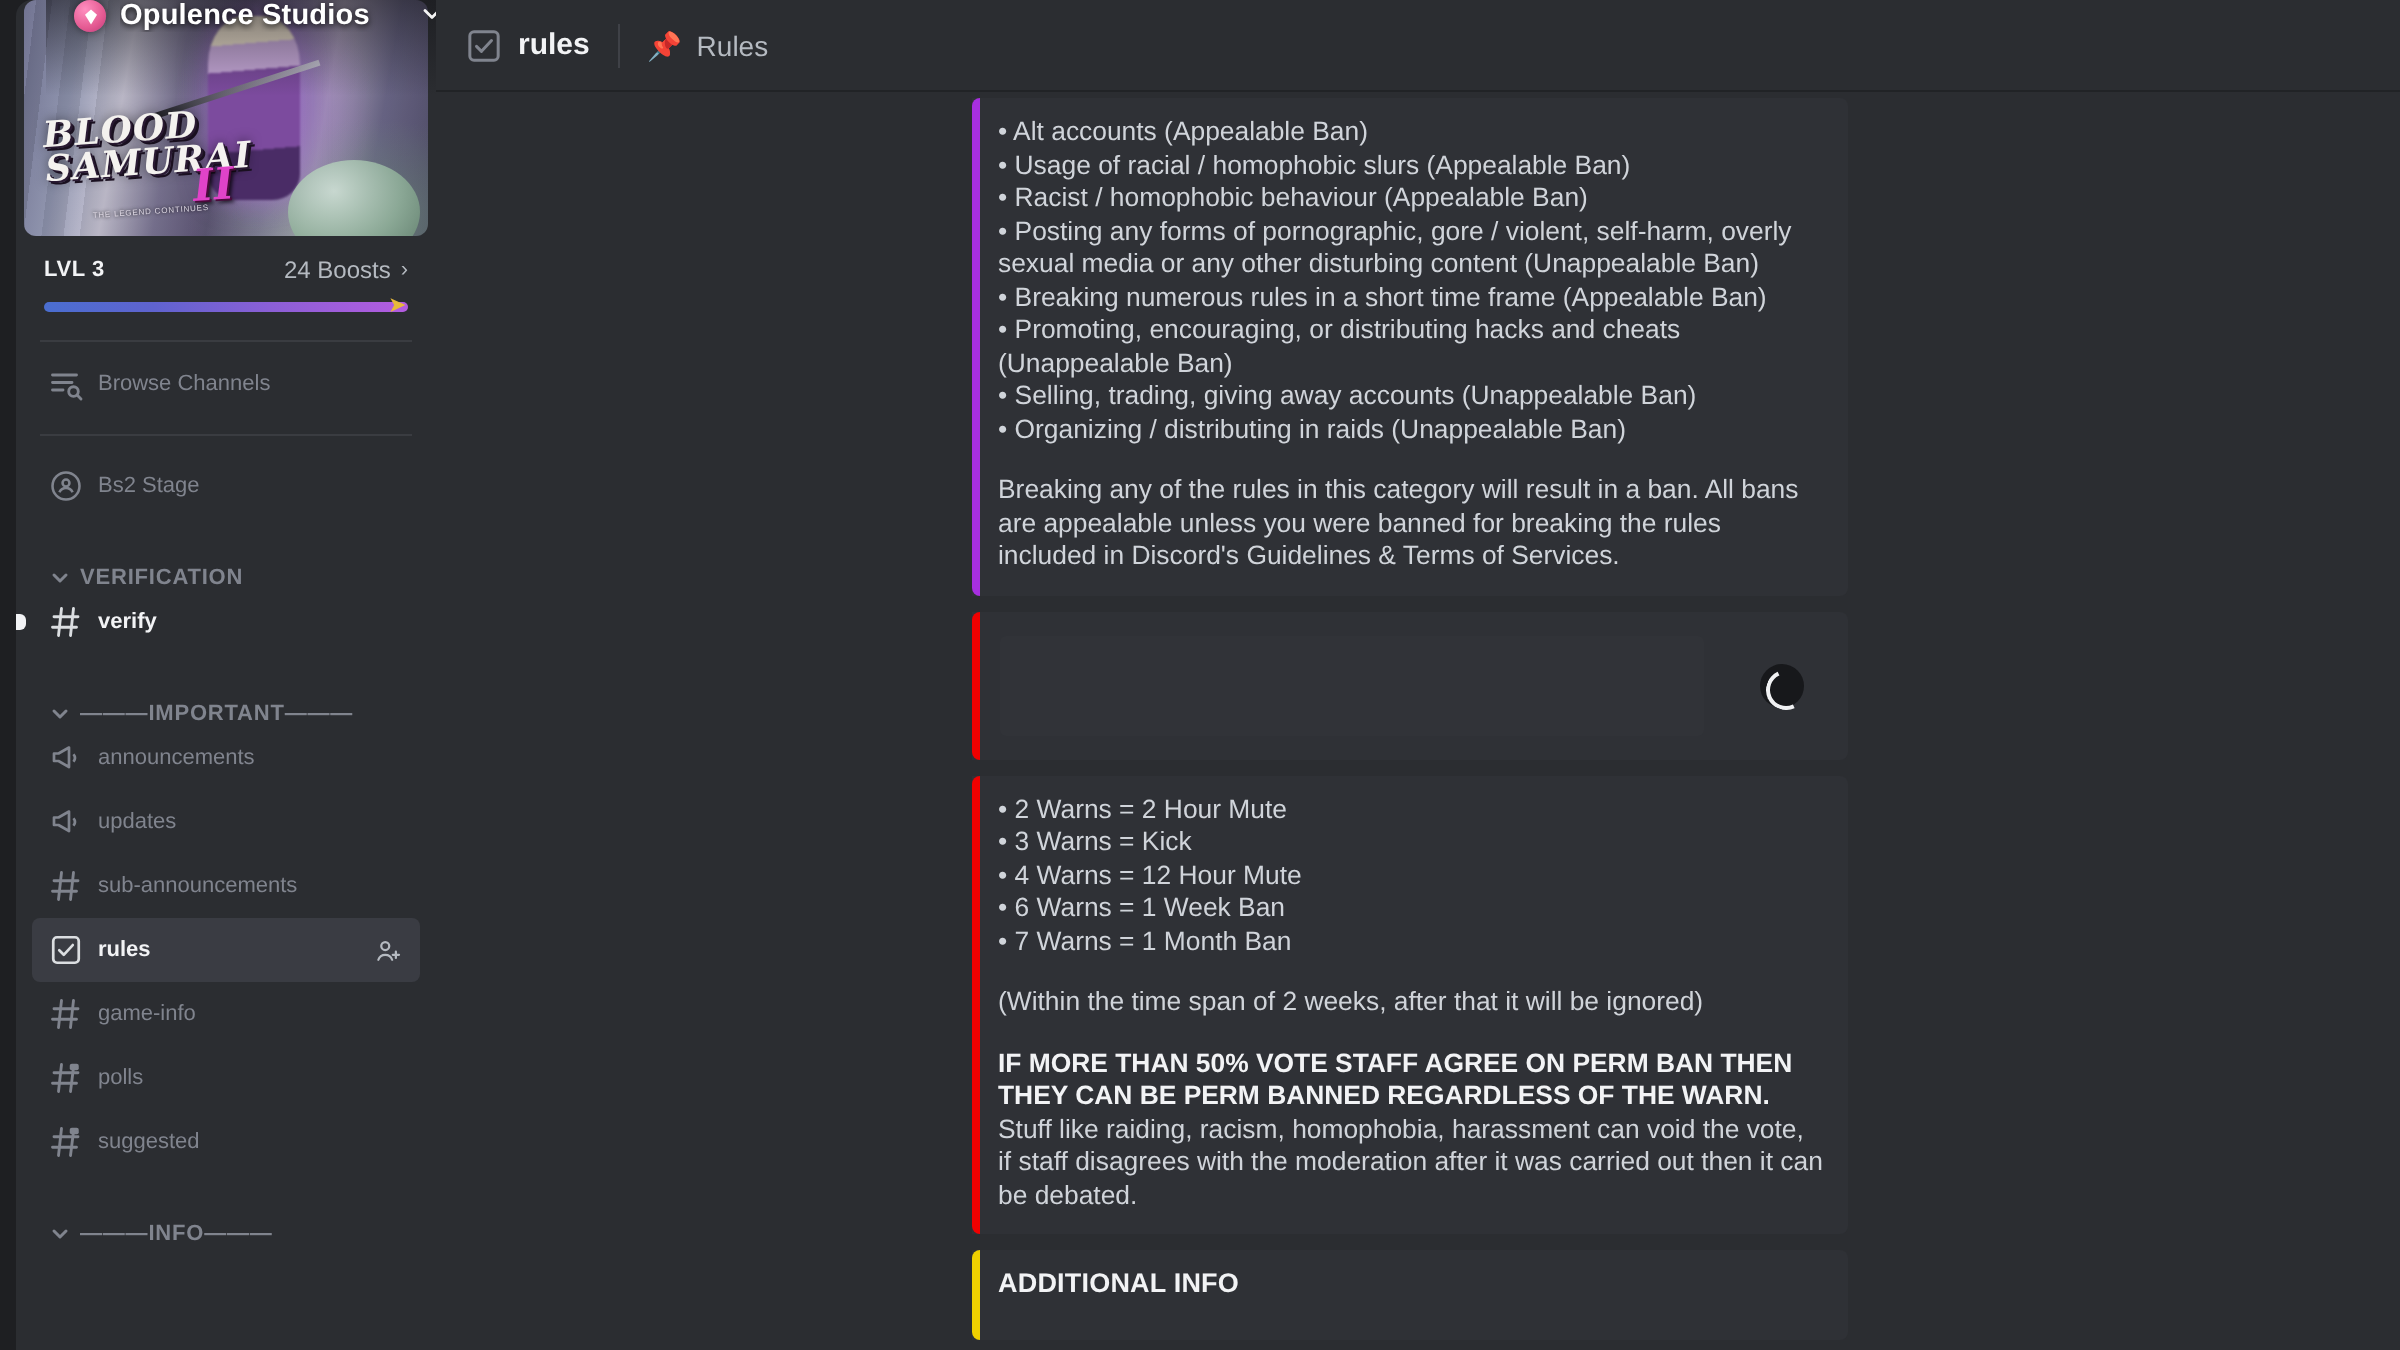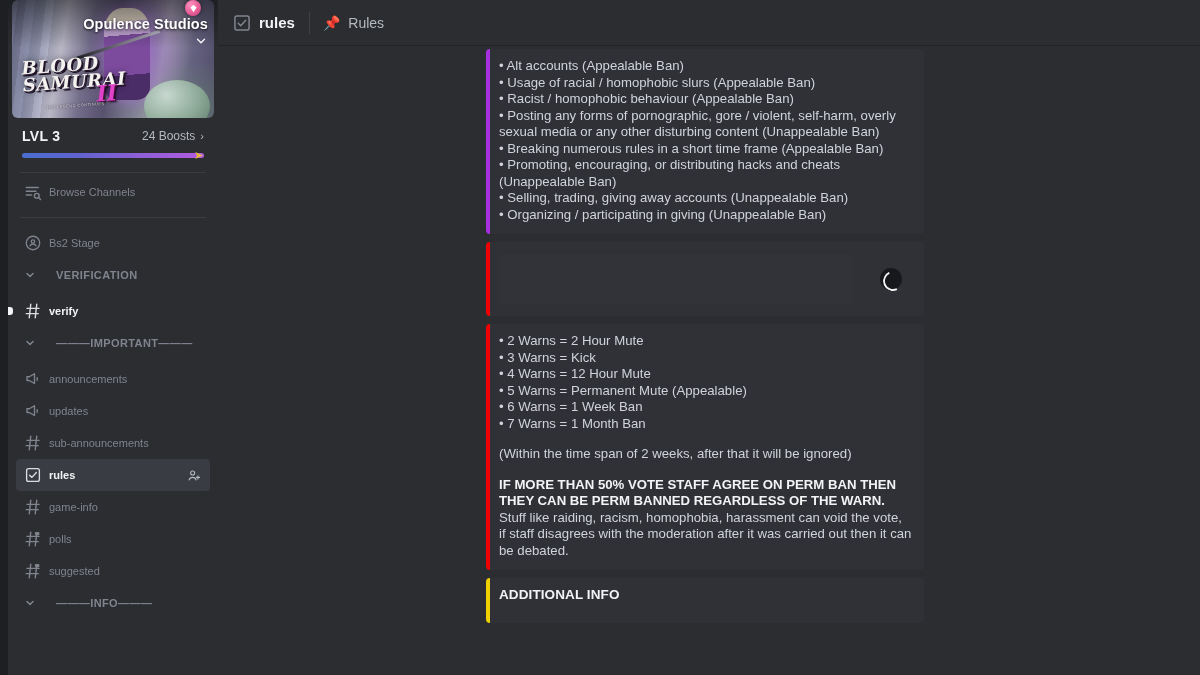--- a/index.html
+++ b/index.html
@@ -57,25 +57,24 @@
     transform: rotate(-18deg);
     z-index:3;
   }
   .banner-rock {
     position:absolute; right:4px; bottom:-14px; width:66px; height:52px;
     background: radial-gradient(ellipse at 35% 30%, #cfe0d6, #8fae99 55%, #5b7a66);
     border-radius: 50%;
     z-index:2; opacity:.9;
   }
   .server-header {
-    position:absolute; top:0; left:0; width:210px; height: 48px;
-    display:flex; align-items:flex-end; padding: 0 10px 0 14px;
+    position:absolute; top:0; left:15px; width:210px; height: 48px;
+    display:flex; align-items:flex-start; padding: 0 10px 0 14px;
     z-index: 6;
     background: linear-gradient(180deg, rgba(20,20,24,0.55), rgba(20,20,24,0.0));
-    flex-direction: column;
   }
   .boost-badge {
     width:16px; height:16px; border-radius:50%;
     background: radial-gradient(circle at 35% 30%, #ff8fc0, #e45a92 60%, #c0397a);
     display:flex; align-items:center; justify-content:center;
     flex:0 0 16px; margin-right:7px;
     box-shadow: 0 0 4px rgba(0,0,0,.5);
   }
   .boost-badge svg { width:9px; height:9px; display:block; }
   .server-name {
@@ -109,21 +108,21 @@
   .blood-sub {
     position:absolute; left: 22px; top: 47px;
     font-size:4px; color:#ded8e4; letter-spacing:.4px;
     text-shadow:0 0 2px #000;
   }
 
   .boost-row {
     margin: 10px 14px 0 14px;
     display:flex; align-items:center; justify-content:space-between;
   }
-  .lvl { color:#f2f3f5; font-size:14px; font-weight:700; letter-spacing:.3px; }
+  .lvl { color:#f2f3f5; font-size:11px; font-weight:700; letter-spacing:.3px; }
   .boosts { color:#b5bac1; font-size:12px; display:flex; align-items:center; gap:5px; }
   .boosts .arrow { font-size:11px; color:#b5bac1; }
   .boost-bar-wrap { margin: 9px 14px 0 14px; position:relative; height:5px; }
   .boost-bar {
     height:5px; border-radius:3px;
     background: linear-gradient(90deg,#4a6ed0 0%, #5f63cf 30%, #8b5fd6 62%, #b45ce0 100%);
   }
   .boost-rocket {
     position:absolute; right:-4px; top:-5px; width:14px; height:14px;
     color:#e8b93a; font-size:11px; line-height:14px;
@@ -149,21 +148,21 @@
     position:absolute; left:-8px; top:50%; transform:translateY(-50%);
     width:5px; height:8px; background:#f2f3f5; border-radius:0 3px 3px 0;
   }
   .sb-item .trail { width:15px; height:15px; flex:0 0 15px; color:#b5bac1; }
   .sb-item .trail svg { width:15px; height:15px; display:block; }
 
   .sb-gap { height:10px; }
   .sb-sep { height:1px; background:#3a3c41; margin: 9px 12px; }
 
   .cat {
-    display:flex; align-items:flex-start; gap:20px;
+    display:flex; align-items:flex-end; gap:4px;
     padding: 0 8px 0 8px; margin: 0 8px;
     height: 26px; cursor:pointer;
   }
   .cat .cchev { width:12px; height:12px; color:#80848e; flex:0 0 12px; }
   .cat .cchev svg { width:12px; height:12px; display:block; }
   .cat .ctext {
     font-size: 11px; font-weight:700; letter-spacing: .4px;
     color:#80848e; text-transform: uppercase; white-space:nowrap;
     overflow:hidden; text-overflow:ellipsis;
   }
@@ -459,33 +458,33 @@
       <div class="msglist" style="padding-top:4px;">
 
         <div class="embed purple">
           <p>• Alt accounts (Appealable Ban)</p>
           <p>• Usage of racial / homophobic slurs (Appealable Ban)</p>
           <p>• Racist / homophobic behaviour (Appealable Ban)</p>
           <p>• Posting any forms of pornographic, gore / violent, self-harm, overly sexual media or any other disturbing content (Unappealable Ban)</p>
           <p>• Breaking numerous rules in a short time frame (Appealable Ban)</p>
           <p>• Promoting, encouraging, or distributing hacks and cheats (Unappealable Ban)</p>
           <p>• Selling, trading, giving away accounts (Unappealable Ban)</p>
-          <p>• Organizing / participating in giving (Unappealable Ban)</p>
+          <p>• Organizing / distributing in raids (Unappealable Ban)</p>
+          <p class="gap">Breaking any of the rules in this category will result in a ban. All bans are appealable unless you were banned for breaking the rules included in Discord's Guidelines &amp; Terms of Services.</p>
         </div>
 
         <div class="media-embed">
           <div class="media-box"></div>
           <div class="spinner"></div>
         </div>
 
         <div class="embed red">
           <p>• 2 Warns = 2 Hour Mute</p>
           <p>• 3 Warns = Kick</p>
           <p>• 4 Warns = 12 Hour Mute</p>
-          <p>• 5 Warns = Permanent Mute (Appealable)</p>
           <p>• 6 Warns = 1 Week Ban</p>
           <p>• 7 Warns = 1 Month Ban</p>
           <p class="gap">(Within the time span of 2 weeks, after that it will be ignored)</p>
           <p class="gap bold">IF MORE THAN 50% VOTE STAFF AGREE ON PERM BAN THEN THEY CAN BE PERM BANNED REGARDLESS OF THE WARN.</p>
           <p>Stuff like raiding, racism, homophobia, harassment can void the vote, if staff disagrees with the moderation after it was carried out then it can be debated.</p>
         </div>
 
         <div class="embed yellow">
           <div class="embed-title">ADDITIONAL INFO</div>
 

